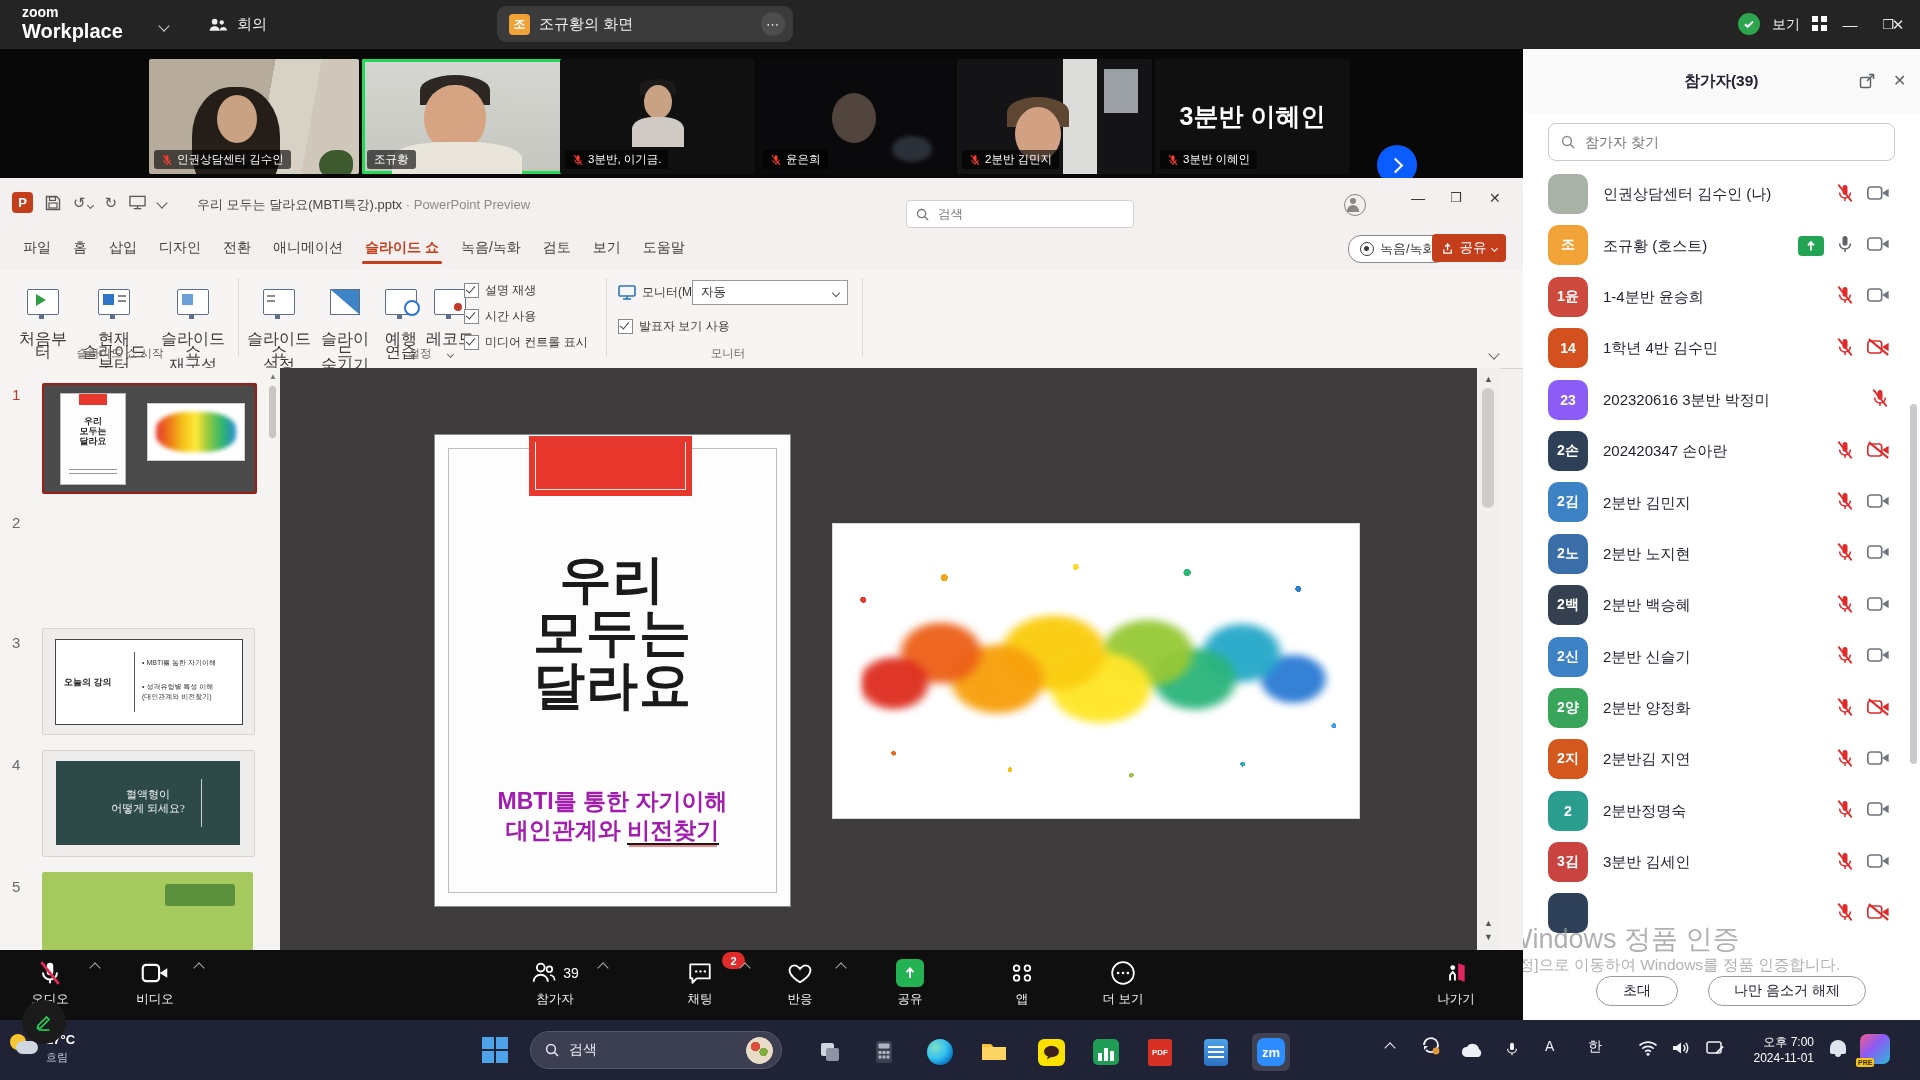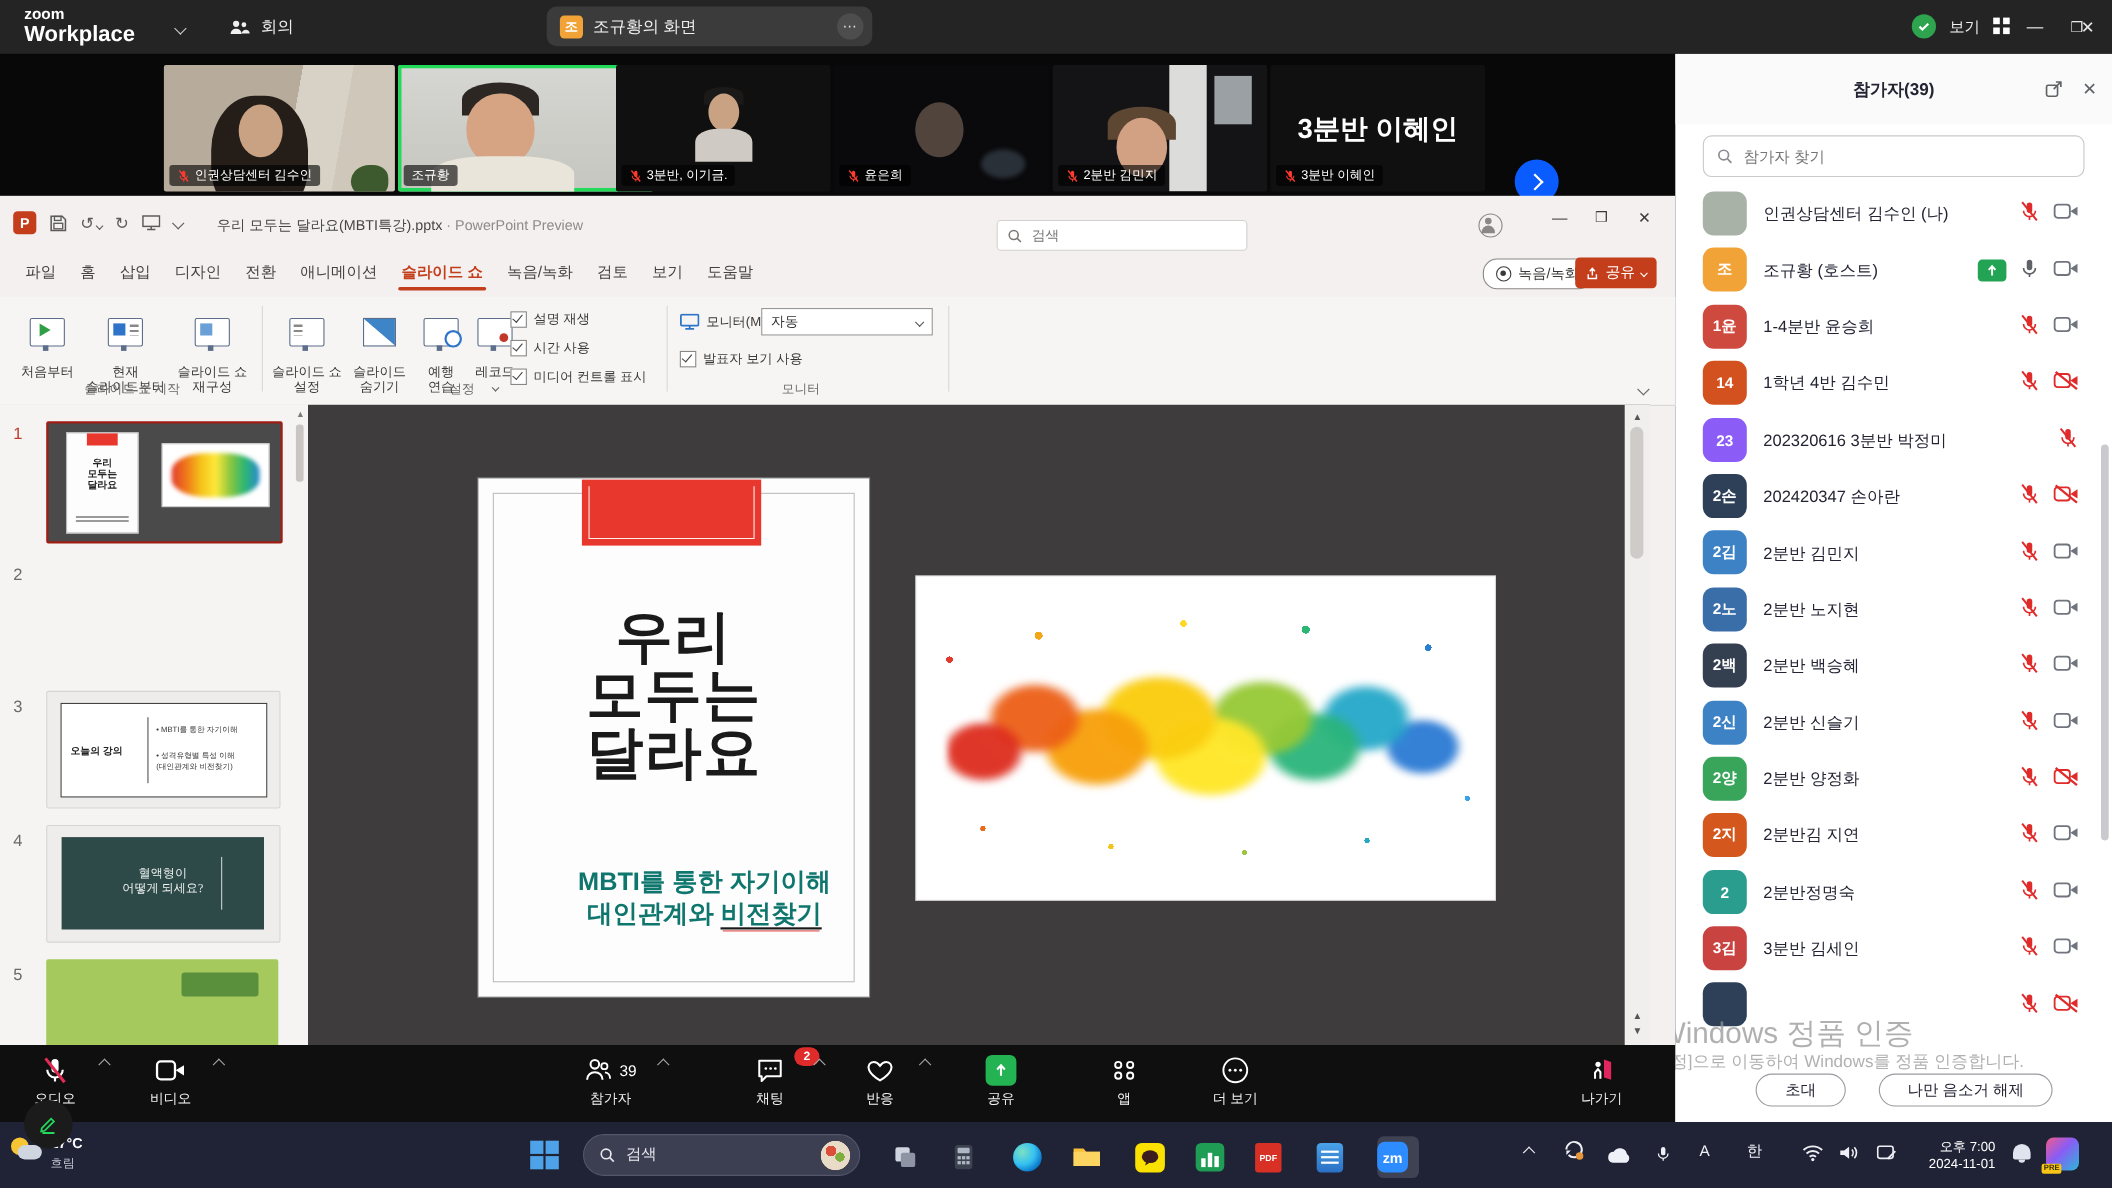--- a/index.html
+++ b/index.html
@@ -95,21 +95,21 @@
   .rtab.active{color:#c43e1c;font-weight:bold;}
   .rtab.active::after{content:"";position:absolute;left:8px;right:8px;bottom:4px;height:3px;background:#c43e1c;border-radius:2px;}
   .rec-pill{position:absolute;left:1348px;top:7px;height:26px;border:1px solid #8a8886;border-radius:13px;
     display:flex;align-items:center;gap:6px;padding:0 11px;font-size:13px;color:#3b3a39;background:#fff;}
   .radio-dot{width:12px;height:12px;border-radius:50%;border:1.6px solid #3b3a39;position:relative;}
   .radio-dot::after{content:"";position:absolute;left:2.5px;top:2.5px;width:5px;height:5px;border-radius:50%;background:#3b3a39;}
   .share-btn{position:absolute;left:1432px;top:6px;width:74px;height:28px;background:#c43e1c;border-radius:4px;
     color:#fff;font-size:13.5px;display:flex;align-items:center;justify-content:center;gap:5px;}
 
   .ribbon{position:absolute;left:0;top:92px;width:100%;height:98px;background:#f7f5f4;border-bottom:1px solid #d8d4d2;}
-  .rbtn{position:absolute;top:6px;text-align:center;color:#3b3a39;font-size:12px;line-height:13px;white-space:pre-line;}
+  .rbtn{position:absolute;top:6px;text-align:center;color:#3b3a39;font-size:16px;line-height:13px;white-space:pre-line;}
   .rbtn .ric{display:block;margin:0 auto 4px auto;}
   .gsep{position:absolute;top:8px;width:1px;height:78px;background:#dcd8d6;}
   .glabel{position:absolute;top:76px;font-size:11.5px;color:#6a6865;text-align:center;width:200px;}
   .rcheck{position:absolute;display:flex;align-items:center;gap:6px;font-size:12px;color:#3b3a39;white-space:nowrap;}
   .cbox{width:13px;height:13px;border:1px solid #8a8886;background:#fff;position:relative;flex:0 0 auto;}
   .cbox::after{content:"";position:absolute;left:3px;top:0px;width:4px;height:8px;border-right:1.8px solid #444;
     border-bottom:1.8px solid #444;transform:rotate(40deg);}
   .mon-dd{position:absolute;left:692px;top:10px;width:138px;height:23px;background:#fff;border:1px solid #9a9896;
     font-size:12.5px;color:#333;display:flex;align-items:center;justify-content:space-between;padding:0 8px;}
   .collapse-chev{position:absolute;left:1490px;top:80px;color:#6a6865;}
@@ -168,21 +168,21 @@
     display:flex;align-items:center;justify-content:center;z-index:5;}
 
   .slidearea{position:absolute;left:280px;top:0;width:1220px;height:582px;background:#3e3c3c;}
   .slide-card{position:absolute;left:155px;top:67px;width:355px;height:471px;background:#fdfdfd;box-shadow:0 0 0 1px #8a8a8a;}
   .slide-card .inner{position:absolute;inset:13px;border:1px solid #bdbdbd;}
   .slide-tab{position:absolute;left:94px;top:1px;width:163px;height:60px;background:#e8382e;}
   .slide-tab::after{content:"";position:absolute;inset:6px;border:1px solid rgba(255,255,255,.9);border-top:none;}
   .slide-title{position:absolute;left:0;top:118px;width:100%;text-align:center;font-size:52px;line-height:53px;
     font-weight:bold;color:#1a1a1a;letter-spacing:1px;}
   .slide-sub{position:absolute;left:0;top:352px;width:100%;text-align:center;font-size:23px;line-height:29px;
-    font-weight:bold;color:#0f766e;margin-left:28px;}
+    font-weight:bold;color:#a21caf;}
   .uline{border-bottom:2px solid #1a1a1a;box-shadow:0 4px 0 -2px rgba(220,40,40,.55);}
   .rainbow{position:absolute;left:553px;top:156px;width:526px;height:294px;background:#fff;box-shadow:0 0 0 1px #d8d8d8;}
   .rainbow .blob{position:absolute;inset:34px 28px 44px 28px;filter:blur(3px);background:
     radial-gradient(64px 48px at 7% 58%,rgba(221,45,30,.95) 0 45%,transparent 62%),
     radial-gradient(74px 56px at 17% 44%,rgba(236,95,22,.95) 0 46%,transparent 62%),
     radial-gradient(84px 62px at 29% 56%,rgba(247,160,12,.96) 0 48%,transparent 62%),
     radial-gradient(92px 66px at 41% 44%,rgba(250,205,16,.97) 0 50%,transparent 63%),
     radial-gradient(88px 62px at 51% 60%,rgba(255,231,42,.97) 0 50%,transparent 63%),
     radial-gradient(82px 60px at 61% 44%,rgba(150,200,52,.95) 0 48%,transparent 62%),
     radial-gradient(76px 56px at 71% 56%,rgba(42,180,122,.95) 0 46%,transparent 62%),
@@ -254,21 +254,21 @@
     linear-gradient(#4ea3e8,#4ea3e8) 14px 0/12px 12px no-repeat,
     linear-gradient(#4ea3e8,#4ea3e8) 0 14px/12px 12px no-repeat,
     linear-gradient(#4ea3e8,#4ea3e8) 14px 14px/12px 12px no-repeat;}
   .tsearch{position:absolute;left:530px;top:11px;width:252px;height:38px;border-radius:19px;background:#3c3e52;
     border:1px solid #54566c;display:flex;align-items:center;gap:10px;padding:0 8px 0 14px;box-sizing:border-box;}
   .tsearch .txt{font-size:14px;color:#e8e8ee;flex:1;}
   .bowl{width:27px;height:27px;border-radius:50%;background:
     radial-gradient(8px 8px at 35% 35%,#d94f3a 0 60%,transparent 61%),
     radial-gradient(7px 7px at 65% 55%,#7fae3f 0 60%,transparent 61%),
     radial-gradient(circle,#e8dcc8 0 70%,#8a6a4a 71%);}
-  .tapp{position:absolute;top:13px;width:38px;height:38px;border-radius:6px;display:flex;align-items:center;}
+  .tapp{position:absolute;top:13px;width:38px;height:38px;border-radius:6px;display:flex;align-items:center;justify-content:center;}
   .tapp.activeapp{background:rgba(255,255,255,.14);}
   .tray-item{position:absolute;top:18px;color:#eef0f5;font-size:14px;}
   .clockblk{position:absolute;left:1742px;top:14px;width:72px;text-align:right;font-size:12px;line-height:16px;color:#fff;}
   .copilot{position:absolute;left:1860px;top:14px;width:30px;height:30px;border-radius:7px;
     background:linear-gradient(135deg,#f25a8b,#8a5cf5 45%,#2bb8d8);}
   .copilot .pre{position:absolute;left:-4px;bottom:-3px;background:#f5c518;color:#3a2c00;font-size:7px;font-weight:bold;
     padding:1px 2px;border-radius:2px;}
   .bell{position:absolute;left:1830px;top:20px;width:16px;height:14px;border-radius:8px 8px 2px 2px;background:#dfe4ee;}
   .bell::after{content:"";position:absolute;left:5px;bottom:-3px;width:6px;height:3px;border-radius:0 0 3px 3px;background:#dfe4ee;}
 </style>

